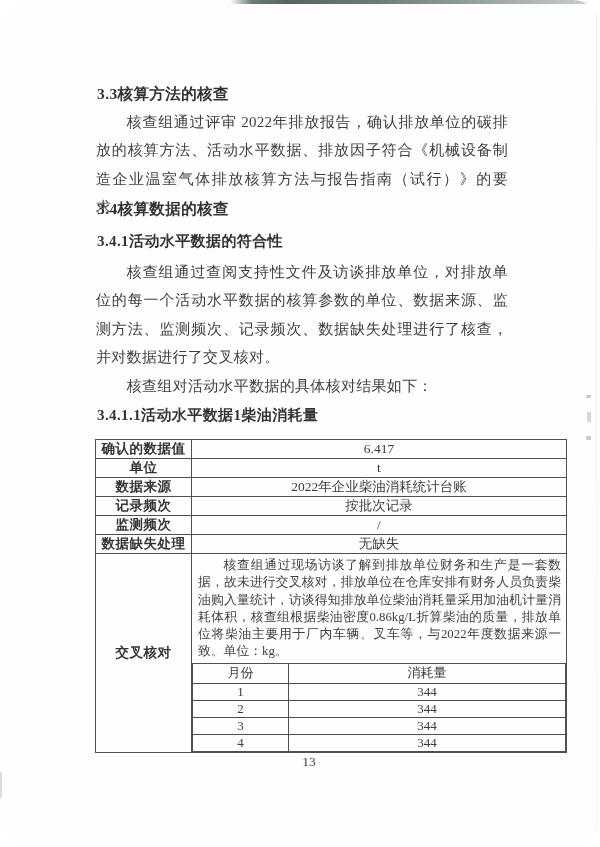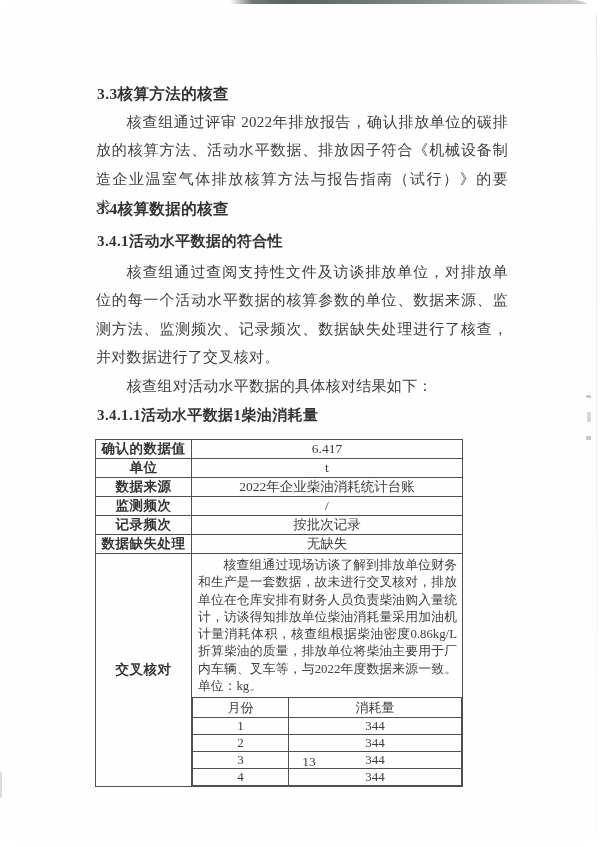--- a/index.html
+++ b/index.html
@@ -48,21 +48,21 @@
     position:absolute;left:96px;width:412px;margin:0;
     font-size:15px;line-height:28.3px;
     text-align:justify;text-justify:inter-ideograph;
     text-indent:2.05em;color:#3e3e3e;letter-spacing:.3px;
   }
   .p1{top:108px;}
   .p2{top:258px;}
   .p3{top:372px;}
   
   .vtable{
-    position:absolute;left:95px;top:439px;width:368px;
+    position:absolute;left:95px;top:439px;width:472px;
     border-collapse:collapse;table-layout:fixed;
   }
   .vtable td,.vtable th{
     border:1px solid #4f4f4f;
     font-size:13.5px;color:#3c3c3c;
     padding:0;text-align:center;vertical-align:middle;
   }
   .c-label{width:96px;}
   .vtable td.lbl{
     font-weight:700;color:#343434;height:17px;letter-spacing:.5px;
@@ -126,26 +126,26 @@
       </tr>
       <tr>
         <td class="lbl">单位</td>
         <td class="val">t</td>
       </tr>
       <tr>
         <td class="lbl">数据来源</td>
         <td class="val">2022年企业柴油消耗统计台账</td>
       </tr>
       <tr>
+        <td class="lbl">记录频次</td>
+        <td class="val">按批次记录</td>
+      </tr>
+      <tr>
         <td class="lbl">监测频次</td>
         <td class="val">/</td>
-      </tr>
-      <tr>
-        <td class="lbl">记录频次</td>
-        <td class="val">按批次记录</td>
       </tr>
       <tr>
         <td class="lbl">数据缺失处理</td>
         <td class="val">无缺失</td>
       </tr>
       <tr>
         <td class="lbl">交叉核对</td>
         <td class="val cross-cell">
           <div class="cross-text">核查组通过现场访谈了解到排放单位财务和生产是一套数据，故未进行交叉核对，排放单位在仓库安排有财务人员负责柴油购入量统计，访谈得知排放单位柴油消耗量采用加油机计量消耗体积，核查组根据柴油密度0.86kg/L折算柴油的质量，排放单位将柴油主要用于厂内车辆、叉车等，与2022年度数据来源一致。单位：kg。</div>
           <table class="itable">

